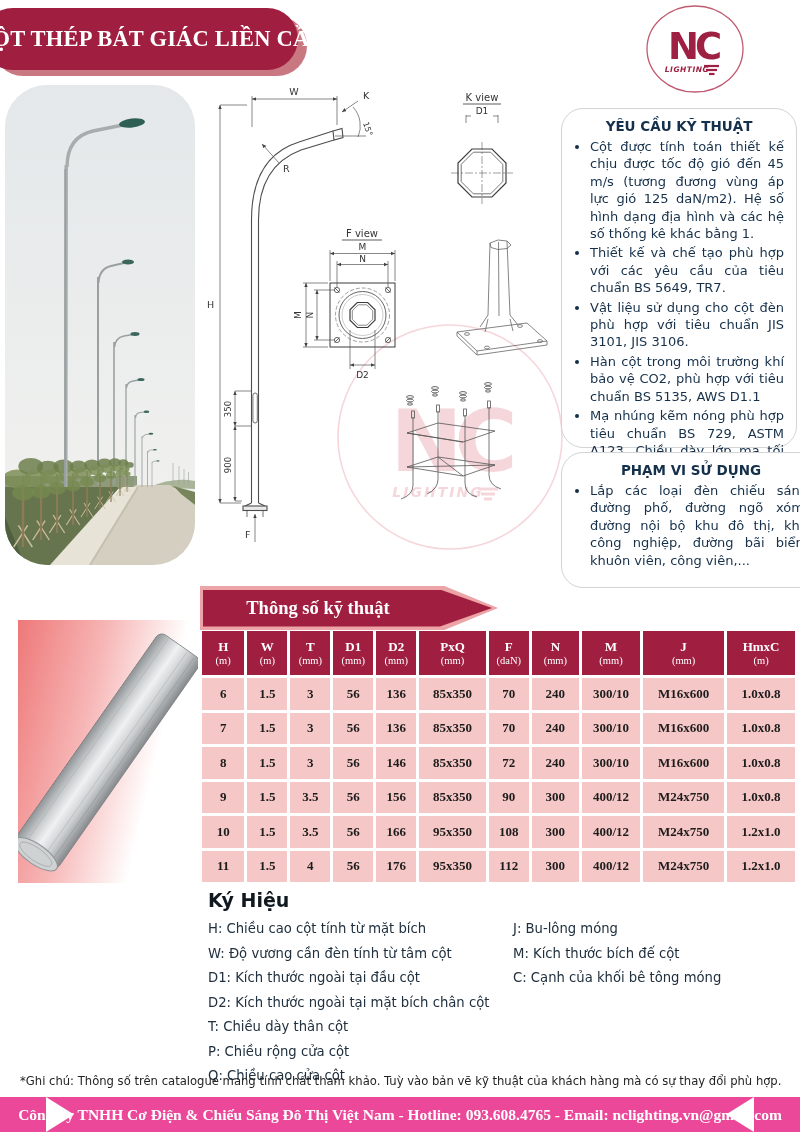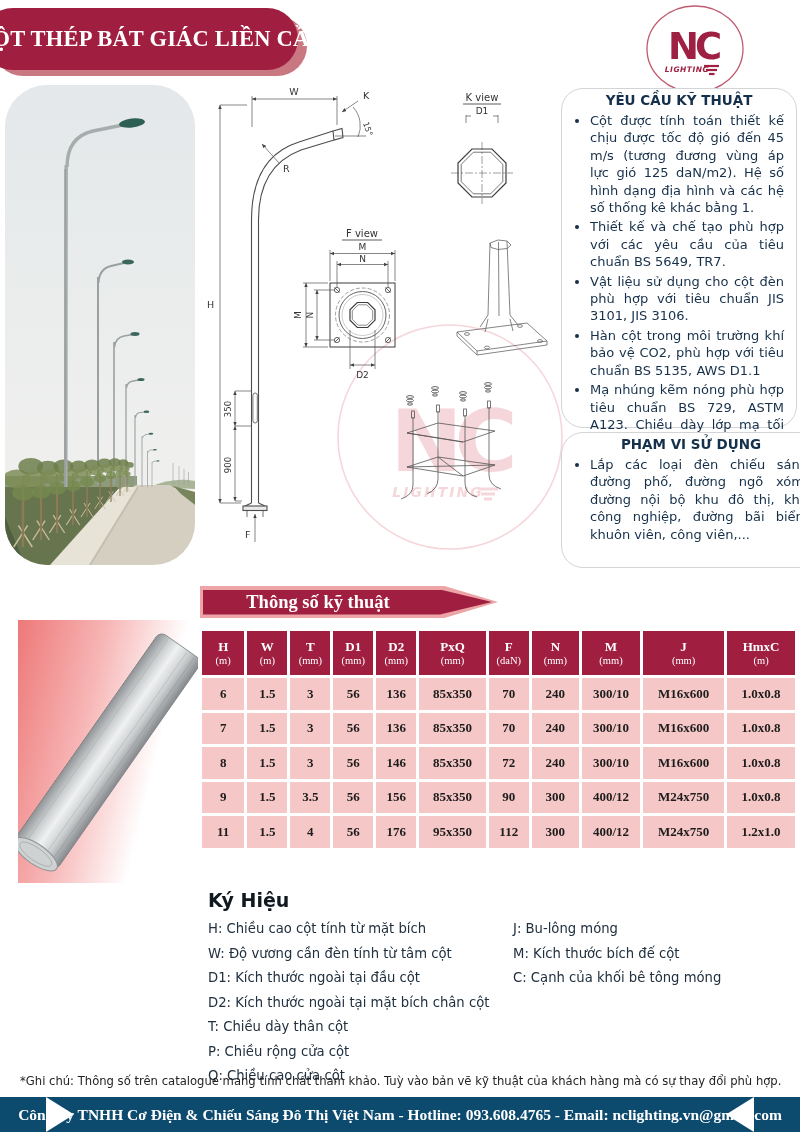--- a/index.html
+++ b/index.html
@@ -12,29 +12,29 @@
   .title-banner .txt{font-family:"Liberation Serif","DejaVu Serif",serif;font-weight:bold;color:#fff;
         font-size:22.5px;letter-spacing:.2px;padding-left:22px;white-space:nowrap;}
   .logo{position:absolute;left:643px;top:3px;width:104px;height:92px;}
 
   
   .photo{position:absolute;left:5px;top:85px;width:190px;height:480px;border-radius:42px;overflow:hidden;background:#eef0f0;}
   .photo svg{display:block;}
   .drawings{position:absolute;left:195px;top:85px;width:370px;height:485px;}
 
   
-  .box{position:absolute;border:1.5px solid #d2d4d6;border-radius:22px;padding:1px 12px 6px;color:#16304a;background:#fff;box-sizing:border-box;}
+  .box{position:absolute;border:1.5px solid #d2d4d6;border-radius:22px;padding:7px 12px 6px;color:#16304a;background:#fff;box-sizing:border-box;margin-top:20px;}
   .box h3{margin:2px 0 4px;font-size:13.5px;text-align:center;font-weight:bold;color:#14304b;}
   .box ul{margin:0;padding-left:16px;}
   .box li{font-size:13px;line-height:1.34;text-align:justify;margin-bottom:2px;}
   .box-tech{left:561px;top:88px;width:236px;height:340px;}
   .box-usage{left:561px;top:432px;width:260px;height:136px;}
 
   
-  .spec-banner{position:absolute;left:200px;top:586px;width:298px;height:32px;}
+  .spec-banner{position:absolute;left:200px;top:586px;width:298px;height:44px;}
   .spec-banner .outer{position:absolute;left:0;top:0;right:0;bottom:0;background:#eca4a6;
         clip-path:polygon(0 0,82% 0,100% 50%,82% 100%,0 100%);}
   .spec-banner .inner{position:absolute;left:3px;top:3.5px;right:6px;bottom:3.5px;background:#a01f41;
         clip-path:polygon(0 0,82% 0,100% 50%,82% 100%,0 100%);}
   .spec-banner .label{position:absolute;left:0;top:0;right:62px;bottom:0;display:flex;align-items:center;justify-content:center;
         color:#fff;font-family:"Liberation Serif","DejaVu Serif",serif;font-weight:bold;font-size:18.5px;}
 
   .pole-render{position:absolute;left:18px;top:620px;width:180px;height:263px;}
 
   
@@ -49,21 +49,21 @@
   .legend{position:absolute;left:208px;top:889px;width:600px;color:#20303f;}
   .legend h2{margin:0 0 6px;font-size:19px;font-weight:bold;color:#101820;}
   .legend .cols{display:flex;}
   .legend .col-l{width:305px;}
   .legend .col-r{width:295px;}
   .legend .item{font-size:13.2px;line-height:24.5px;white-space:nowrap;}
 
   .footnote{position:absolute;left:20px;top:1074px;width:786px;font-size:11.6px;color:#232323;}
 
   
-  .ribbon{position:absolute;left:0;top:1097px;width:800px;height:35px;background:#0c4a6e;}
+  .ribbon{position:absolute;left:0;top:1097px;width:800px;height:35px;background:#ec4899;}
   .ribbon .txt{position:absolute;left:0;top:0;right:0;bottom:0;display:flex;align-items:center;justify-content:center;
         color:#fff;font-family:"Liberation Serif","DejaVu Serif",serif;font-weight:bold;font-size:15.5px;white-space:nowrap;}
   .ribbon .nl{position:absolute;left:46px;top:0;width:28px;height:100%;background:#fff;clip-path:polygon(0 0,100% 50%,0 100%);}
   .ribbon .nr{position:absolute;right:46px;top:0;width:28px;height:100%;background:#fff;clip-path:polygon(100% 0,0 50%,100% 100%);}
 
   svg text{font-family:"DejaVu Sans",sans-serif;}
 </style>
 </head>
 <body>
 
@@ -475,20 +475,33 @@
           <td>56</td>
           <td>156</td>
           <td>85x350</td>
           <td>90</td>
           <td>300</td>
           <td>400/12</td>
           <td>M24x750</td>
           <td>1.0x0.8</td>
       </tr>
       <tr>
+        <td>10</td>
+          <td>1.5</td>
+          <td>3.5</td>
+          <td>56</td>
+          <td>166</td>
+          <td>95x350</td>
+          <td>108</td>
+          <td>300</td>
+          <td>400/12</td>
+          <td>M24x750</td>
+          <td>1.2x1.0</td>
+      </tr>
+      <tr>
         <td>11</td>
           <td>1.5</td>
           <td>4</td>
           <td>56</td>
           <td>176</td>
           <td>95x350</td>
           <td>112</td>
           <td>300</td>
           <td>400/12</td>
           <td>M24x750</td>

